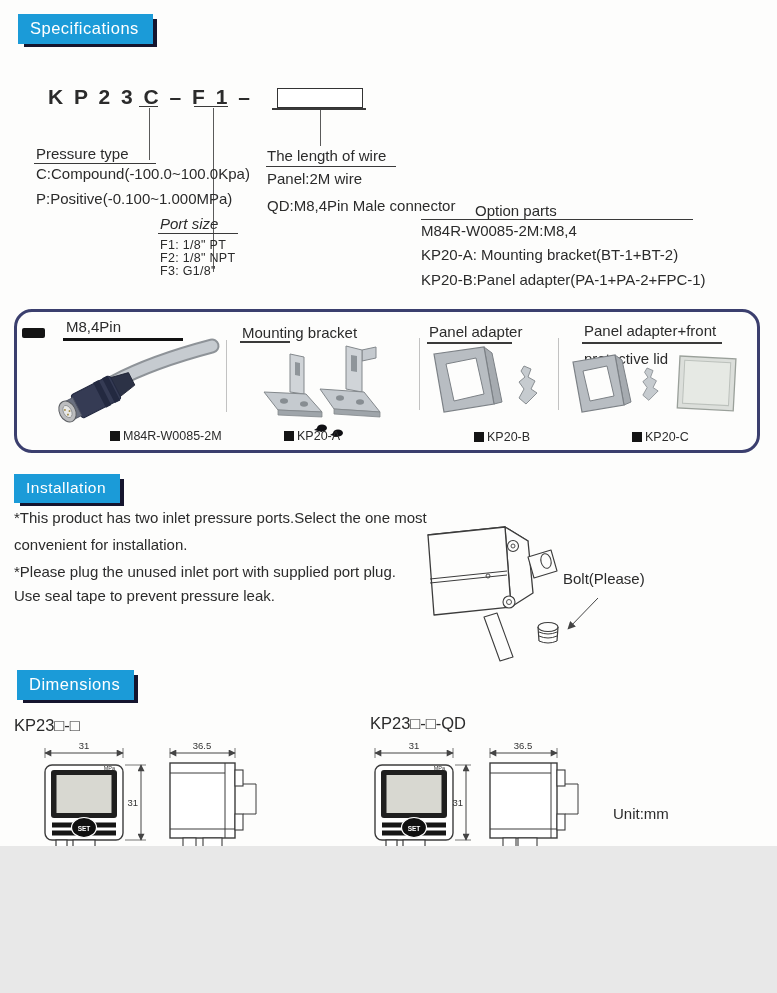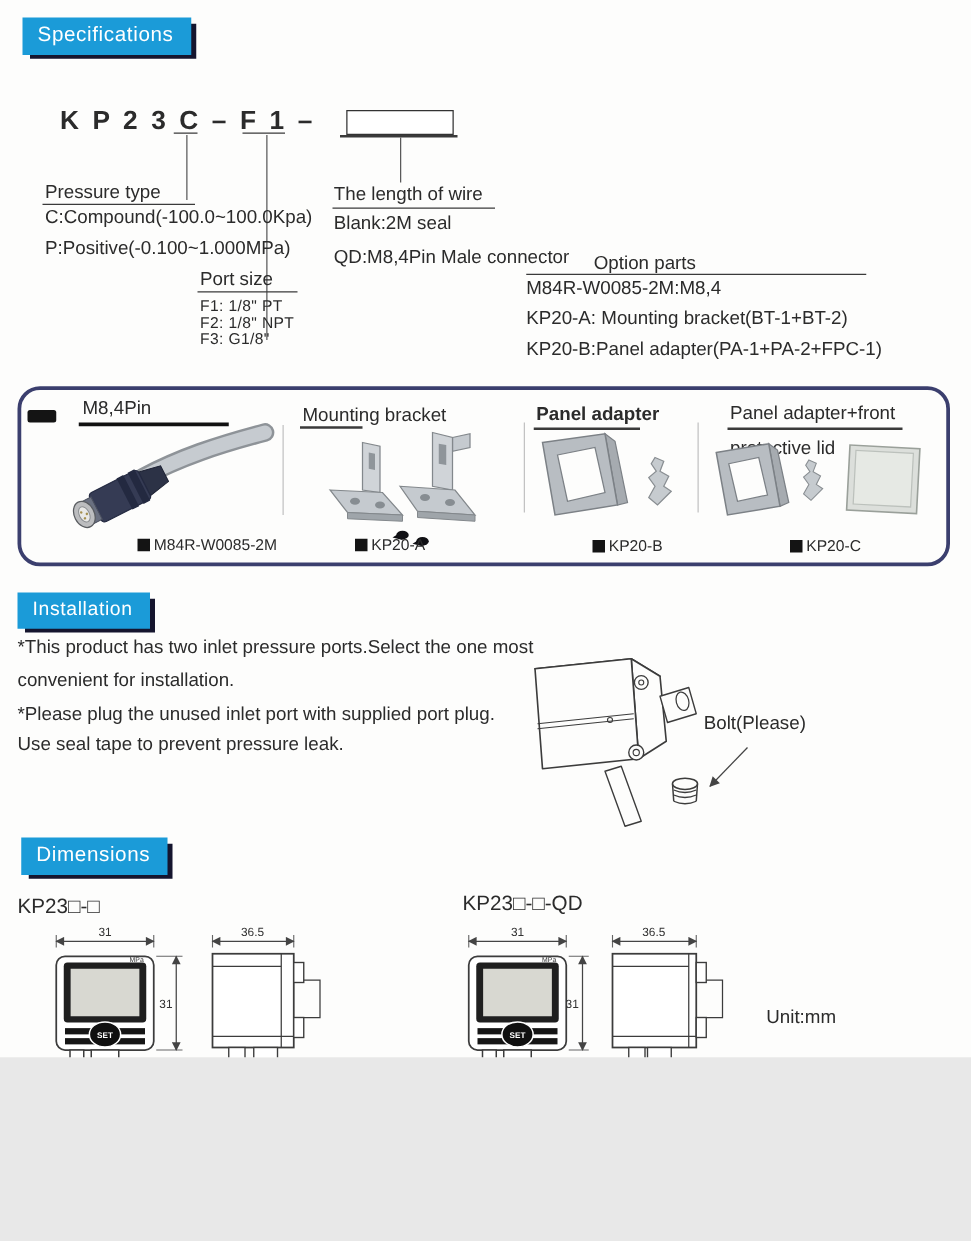--- a/index.html
+++ b/index.html
@@ -39,48 +39,48 @@
   <div class="uline" style="left:194px;top:106px;width:34px;"></div>
   <div class="vline" style="left:149px;top:108px;height:52px;"></div>
   <div class="vline" style="left:213px;top:108px;height:164px;"></div>
   <div class="vline" style="left:320px;top:110px;height:36px;"></div>
 
   <div class="abs t15" style="left:36px;top:145px;">Pressure type</div>
   <div class="uline" style="left:34px;top:163px;width:122px;"></div>
   <div class="abs t15" style="left:36px;top:165px;">C:Compound(-100.0~100.0Kpa)</div>
   <div class="abs t15" style="left:36px;top:190px;">P:Positive(-0.100~1.000MPa)</div>
 
-  <div class="abs t15" style="left:160px;top:215px;">Port size</div>
+  <div class="abs t15" style="left:160px;top:215px;font-style:italic;">Port size</div>
   <div class="uline" style="left:158px;top:233px;width:80px;"></div>
   <div class="abs t12" style="left:160px;top:238px;">F1: 1/8" PT</div>
   <div class="abs t12" style="left:160px;top:251px;">F2: 1/8" NPT</div>
   <div class="abs t12" style="left:160px;top:264px;">F3: G1/8"</div>
 
   <div class="abs t15" style="left:267px;top:147px;">The length of wire</div>
   <div class="uline" style="left:266px;top:166px;width:130px;"></div>
-  <div class="abs t15" style="left:267px;top:170px;">Blank:2M seal</div>
+  <div class="abs t15" style="left:267px;top:170px;">Panel:2M wire</div>
   <div class="abs t15" style="left:267px;top:197px;">QD:M8,4Pin Male connector</div>
 
   <div class="abs t15" style="left:475px;top:202px;">Option parts</div>
   <div class="uline" style="left:421px;top:219px;width:272px;"></div>
   <div class="abs t15" style="left:421px;top:222px;">M84R-W0085-2M:M8,4</div>
   <div class="abs t15" style="left:421px;top:246px;">KP20-A: Mounting bracket(BT-1+BT-2)</div>
   <div class="abs t15" style="left:421px;top:271px;">KP20-B:Panel adapter(PA-1+PA-2+FPC-1)</div>
 
   <div class="strip"></div>
   <div class="divider" style="left:226px;top:340px;height:72px;"></div>
   <div class="divider" style="left:419px;top:338px;height:72px;"></div>
   <div class="divider" style="left:558px;top:338px;height:72px;"></div>
   <div class="bullet" style="left:22px;top:328px;width:23px;height:10px;"></div>
 
   <div class="abs t15" style="left:66px;top:318px;">M8,4Pin</div>
   <div class="uline" style="left:63px;top:338px;width:120px;height:3px;background:#111;"></div>
   <div class="abs t15" style="left:242px;top:324px;">Mounting bracket</div>
   <div class="uline" style="left:240px;top:341px;width:50px;height:1.6px;"></div>
-  <div class="abs t15" style="left:429px;top:323px;font-weight:bold;">Panel adapter</div>
+  <div class="abs t15" style="left:429px;top:323px;">Panel adapter</div>
   <div class="uline" style="left:427px;top:342px;width:85px;height:1.6px;"></div>
   <div class="abs t15" style="left:584px;top:322px;">Panel adapter+front</div>
   <div class="uline" style="left:582px;top:342px;width:140px;height:1.6px;"></div>
   <div class="abs t15" style="left:584px;top:350px;">protective lid</div>
 
   <svg style="left:44px;top:342px;" width="170" height="92">
     <path d="M168,4 C130,14 100,24 70,40" stroke="#8e9398" stroke-width="15" fill="none" stroke-linecap="round"></path>
     <path d="M168,4 C130,14 100,24 70,40" stroke="#c6cbd0" stroke-width="11" fill="none" stroke-linecap="round"></path>
     <g transform="translate(52,55) rotate(-27)">
       <polygon points="20,-11 40,-7 40,7 20,11" fill="#2c3246" stroke="#1d2233" stroke-width="0.8"></polygon>

